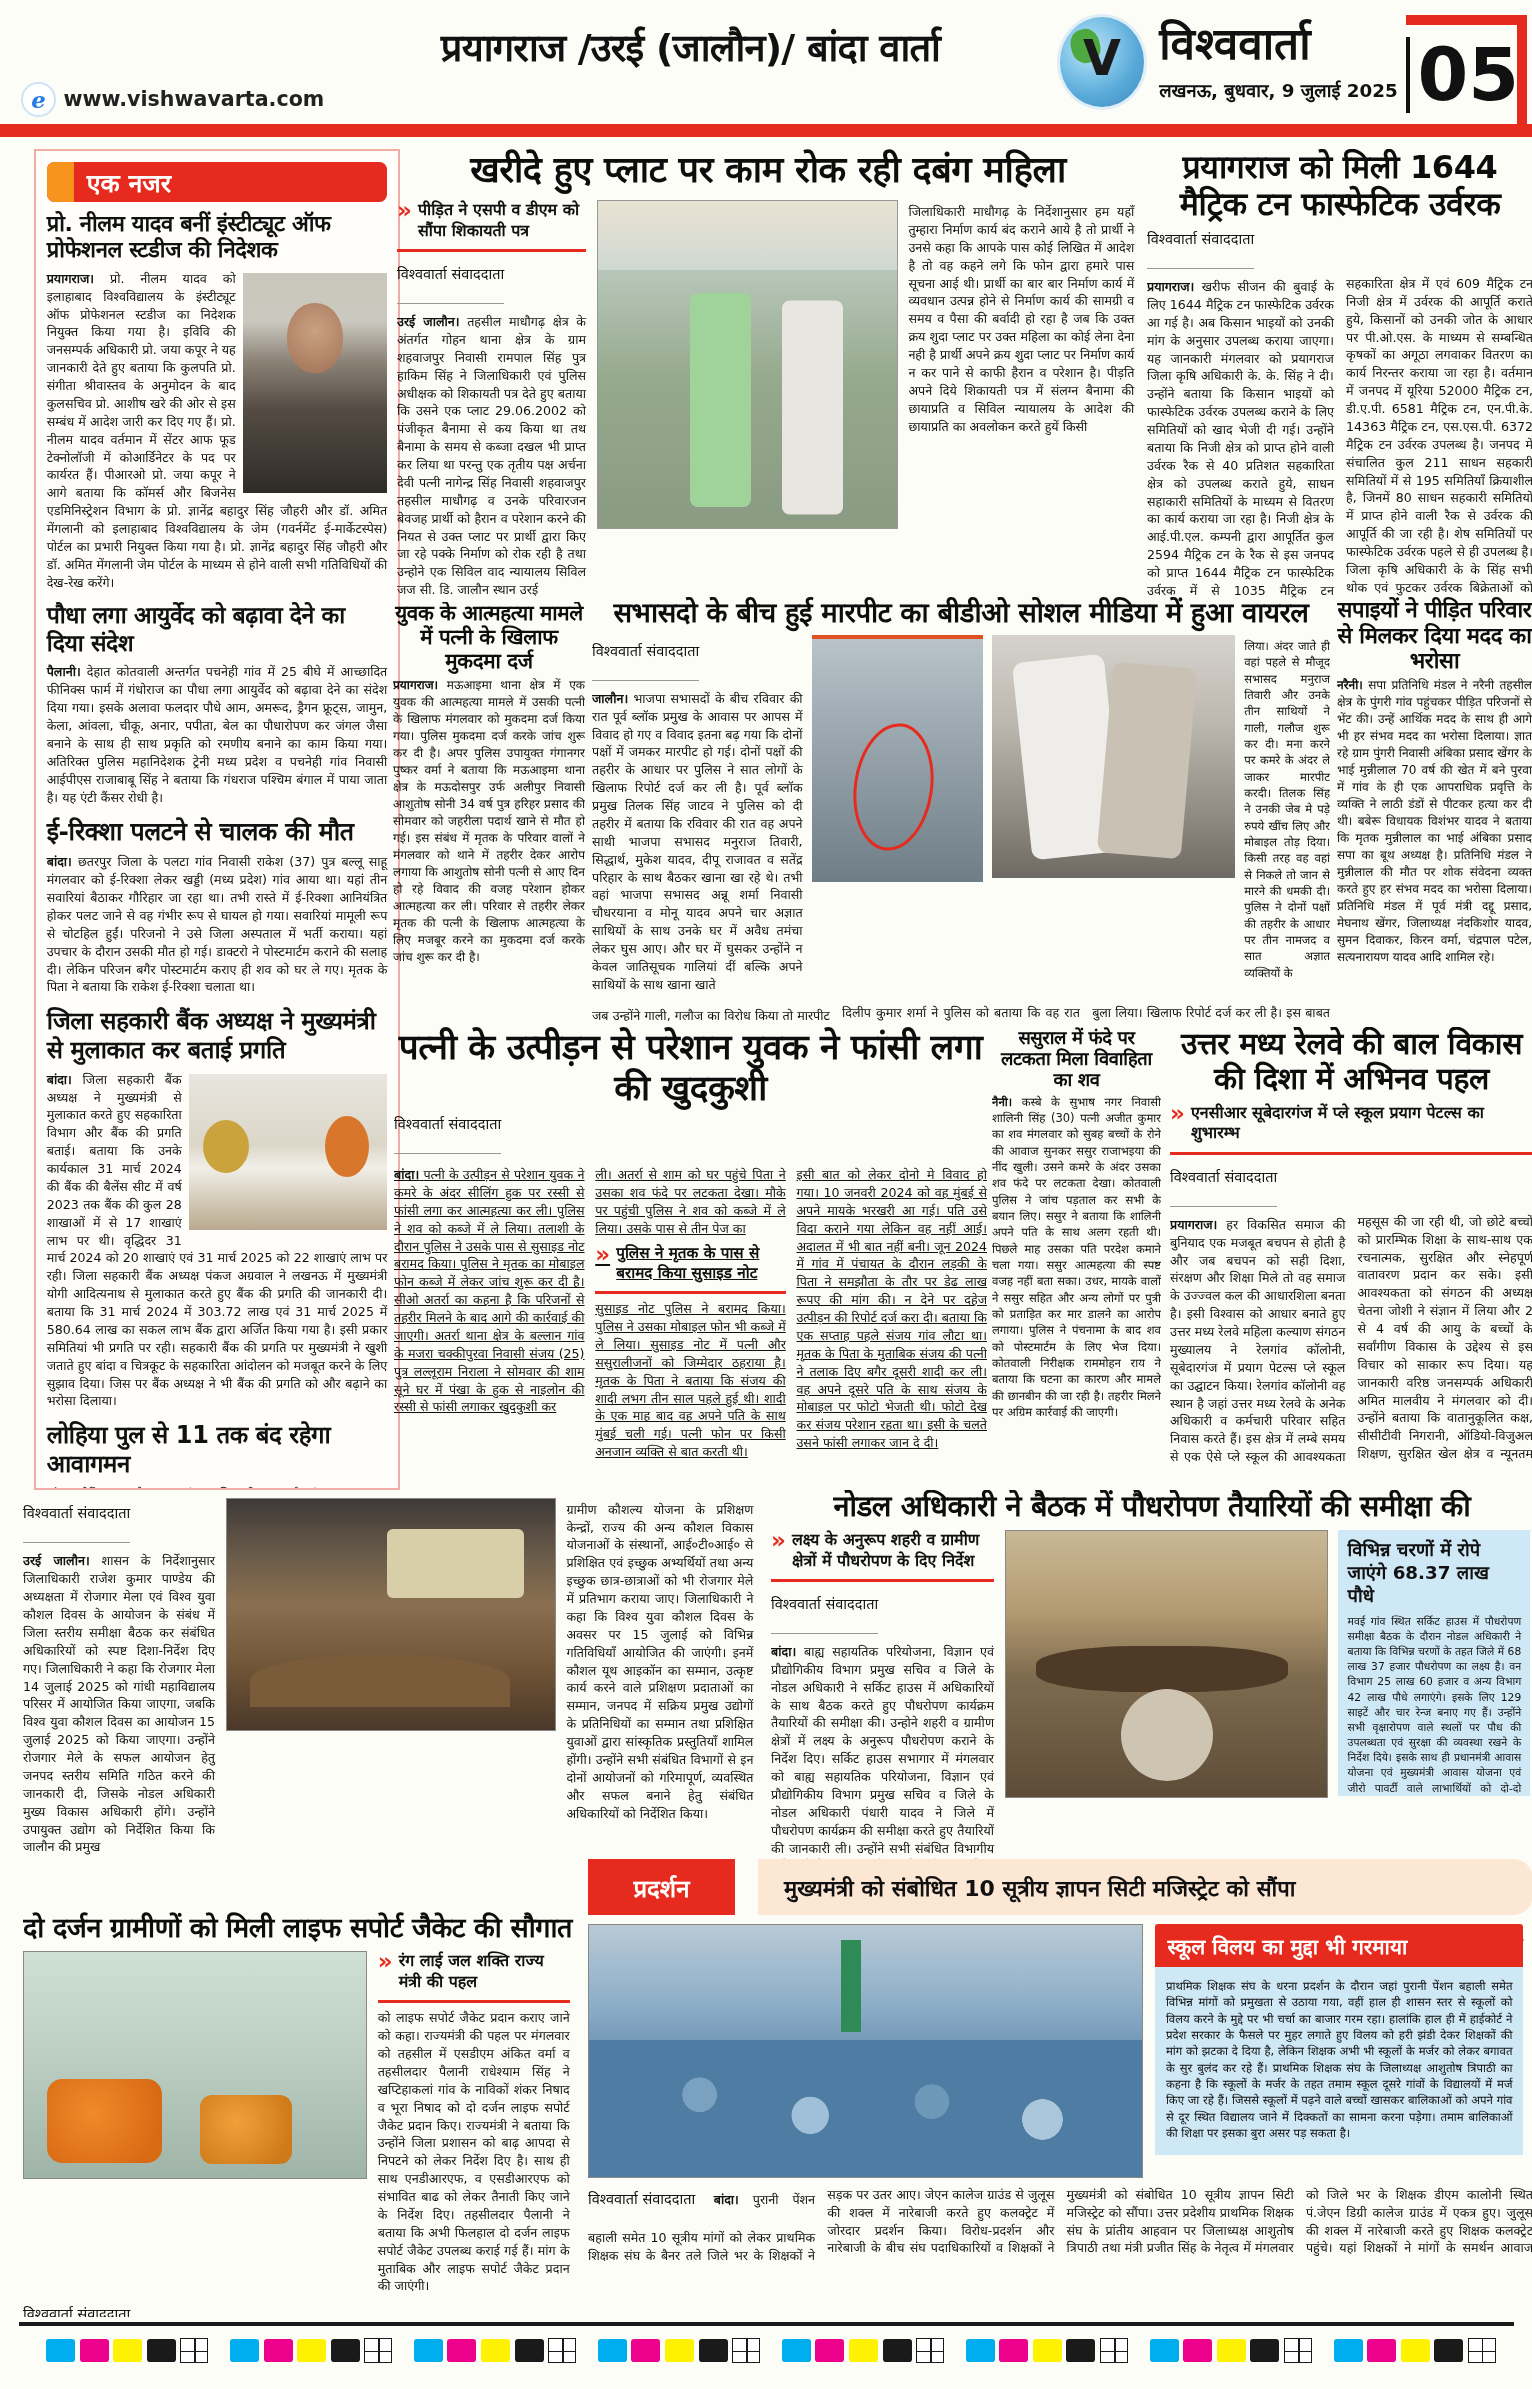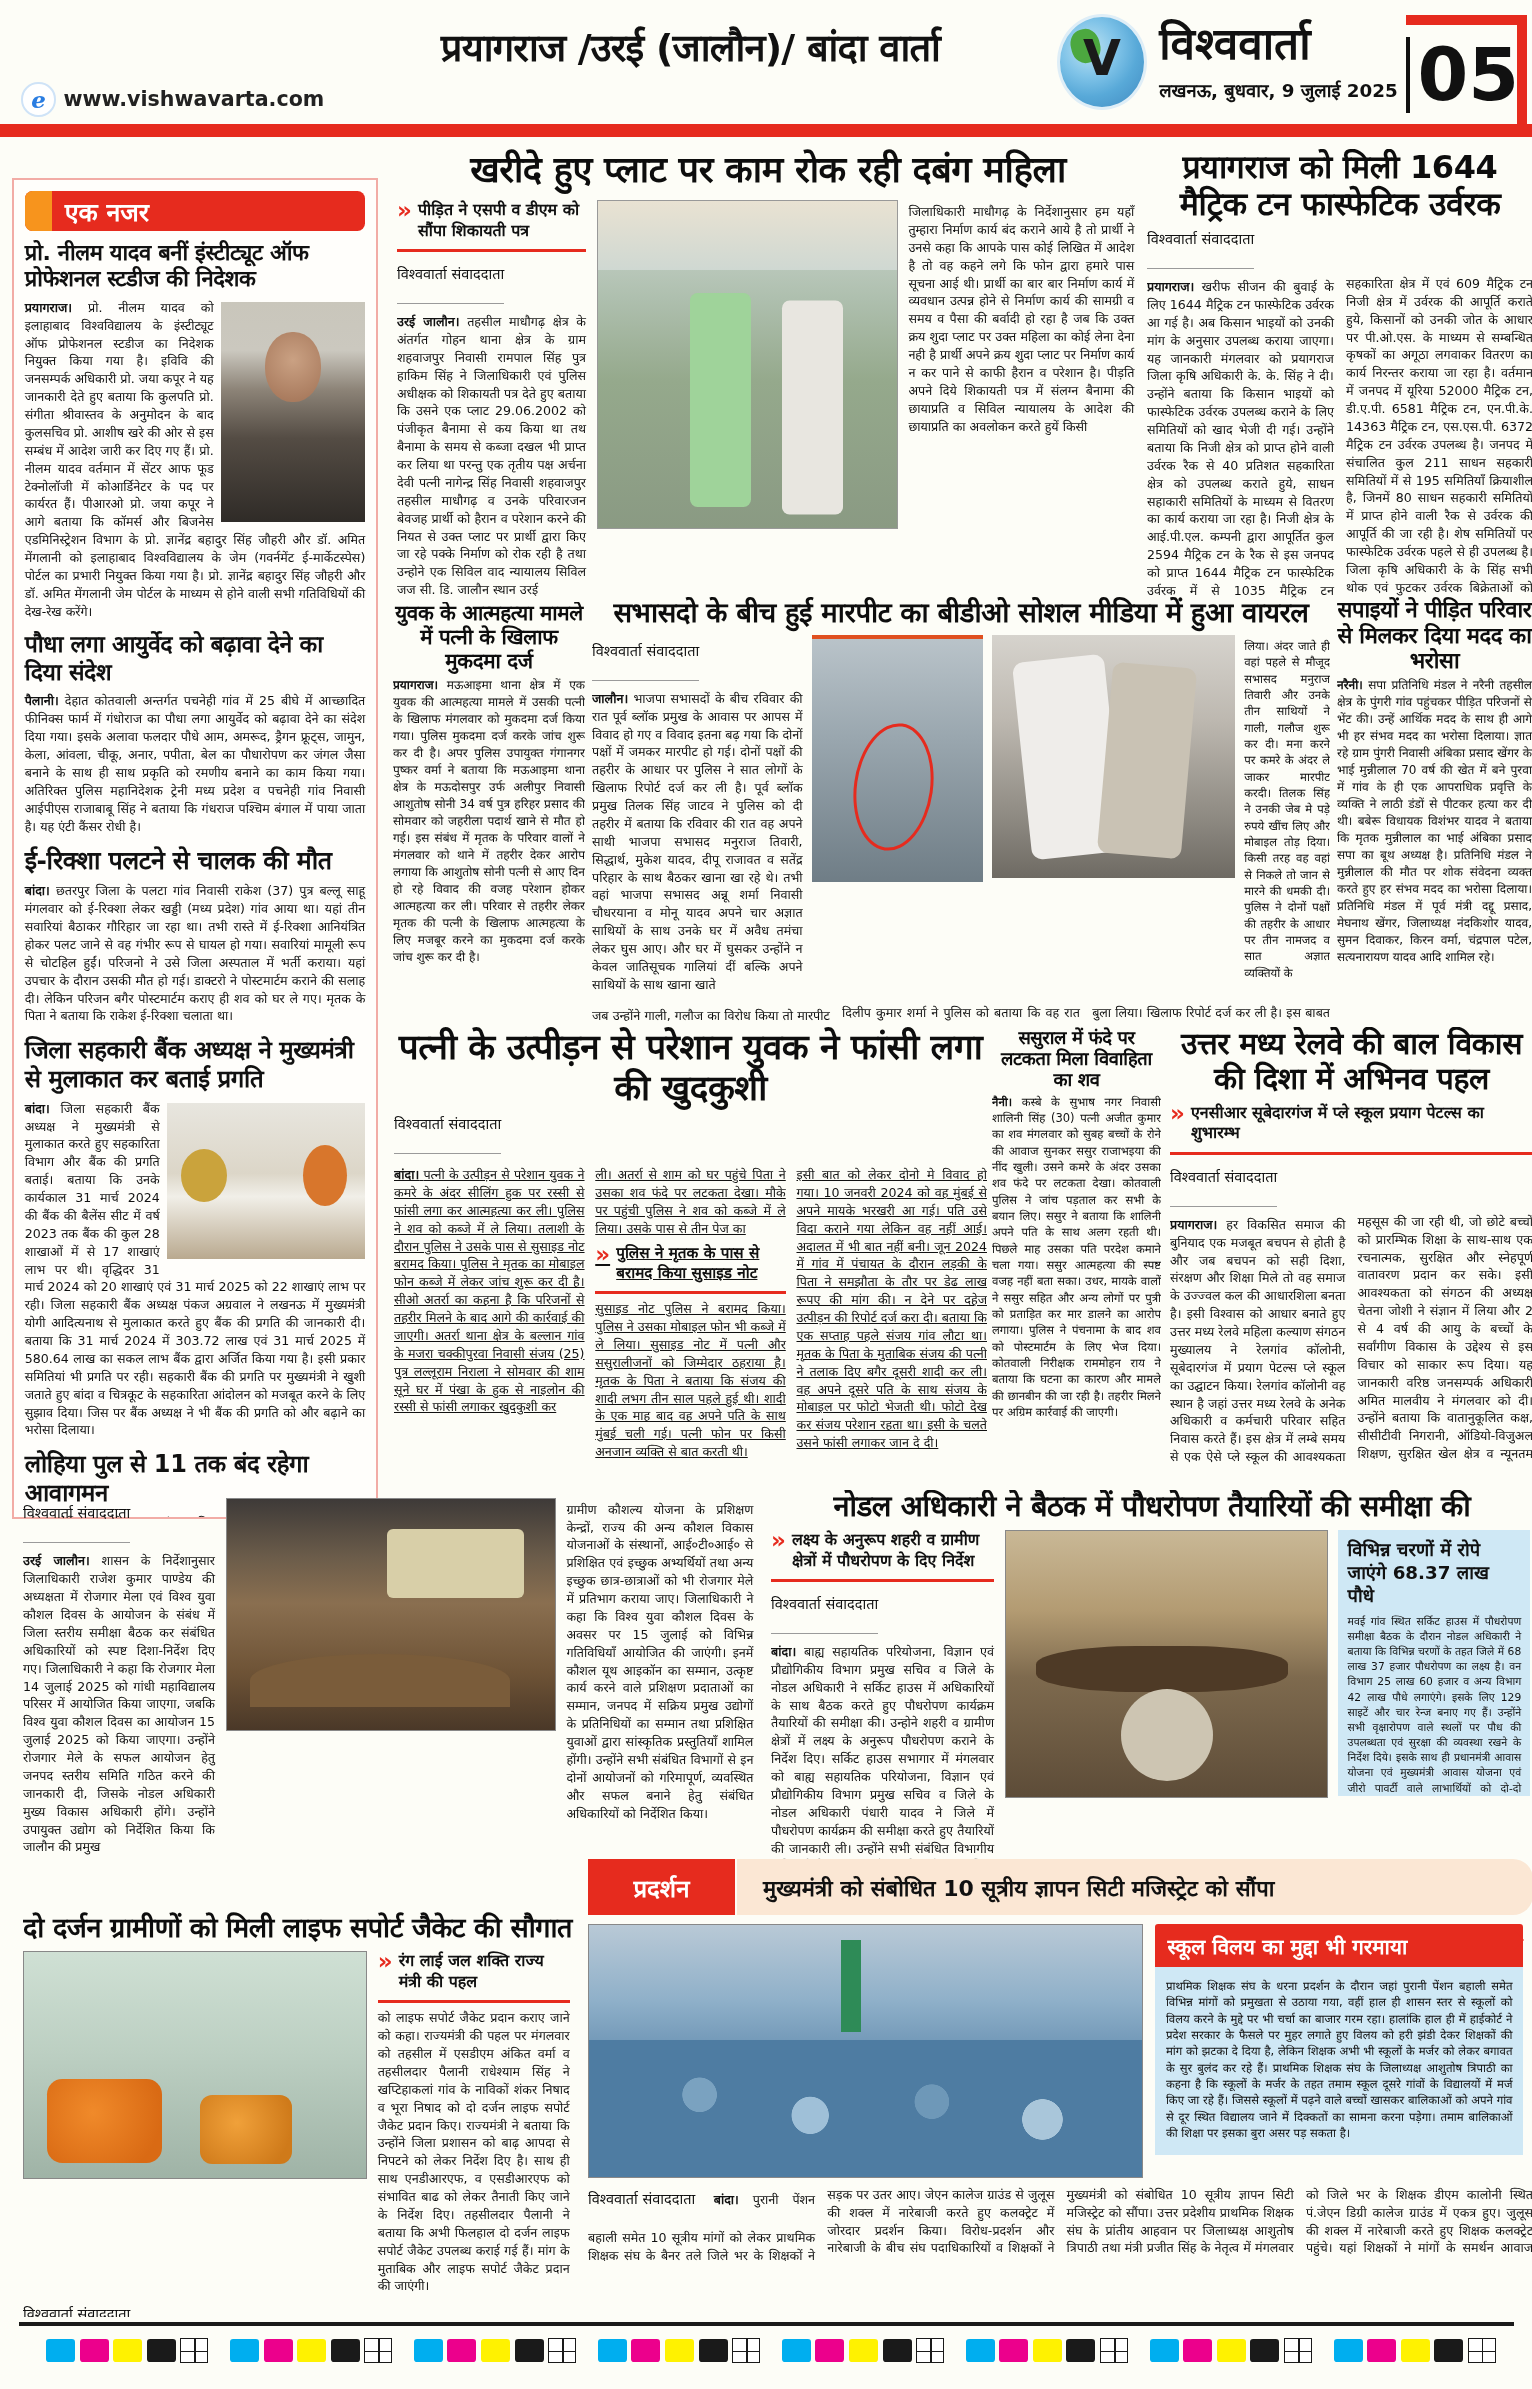--- a/index.html
+++ b/index.html
@@ -36,22 +36,22 @@
   .dl{font-weight:bold;}
   p.body{font-size:12.6px;line-height:1.42;text-align:justify;margin:3.1px 0;}
   .sub{display:flex;gap:6.1px;font-size:16px;font-weight:bold;line-height:1.3;align-items:flex-start;}
   .chev{color:#e62b1e;font-size:23px;line-height:0.9;font-weight:bold;}
   .subrule{height:3.1px;background:#e62b1e;margin:7.6px 0 6.1px 0;}
   .photo{background:#cfcdc4;position:relative;overflow:hidden;flex-shrink:0;}
   .cols2{columns:2;column-gap:12.2px;}
   .cols3{columns:3;column-gap:12.2px;}
   .cols4{columns:4;column-gap:12.2px;}
   
-  .onelook{position:absolute;left:12px;top:149px;width:366px;height:1341px;background:#fffefb;
-           border:2.3px solid #f2aca6;padding:9.2px 10.7px;box-sizing:border-box;overflow:hidden;margin-top:29px;}
+  .onelook{position:absolute;left:34px;top:149px;width:366px;height:1341px;background:#fffefb;
+           border:2.3px solid #f2aca6;padding:9.2px 10.7px;box-sizing:border-box;overflow:hidden;}
   .ol-head{position:relative;height:40px;background:#e62b1e;border-radius:7.6px;margin:1.5px 0 9.2px 0;}
   .ol-head::before{content:"";position:absolute;left:0;top:0;width:27.5px;height:40px;background:#f7941d;
            border-radius:7.6px 0 0 7.6px;}
   .ol-head span{position:absolute;left:40px;top:3.8px;color:#fff;font-size:25px;font-weight:bold;}
   .ol-art{margin-bottom:10.7px;}
   .ol-hl{font-size:20.6px;font-weight:bold;line-height:1.2;margin:3.1px 0 6.1px 0;letter-spacing:-0.4px;}
   .ph-neelam{float:right;width:144px;height:220px;margin:3.1px 0 4.6px 7.6px;
      background:linear-gradient(180deg,#c9c6bb 0%,#cbc8bf 22%,#8c8377 40%,#544c44 62%,#2f2b27 100%);}
   .ph-neelam::before{content:"";position:absolute;left:44px;top:30.5px;width:56px;height:70px;border-radius:48%;
      background:radial-gradient(circle at 50% 40%,#caa183,#a97b5e 80%);}
@@ -142,21 +142,21 @@
   .jacket-grid{display:flex;gap:10.7px;margin-top:7.6px;}
   .ph-jacket{width:342px;height:226px;border:0.8px solid #888;
      background:linear-gradient(180deg,#cfe0d4 0%,#bccfc2 45%,#9fb3a6 100%);}
   .ph-jacket::before{content:"";position:absolute;left:23px;bottom:15.3px;width:115px;height:84px;border-radius:15.3px;
      background:radial-gradient(circle at 40% 40%,#f08a2a,#d96a14 80%);}
   .ph-jacket::after{content:"";position:absolute;left:176px;bottom:13.7px;width:92px;height:69px;border-radius:12.2px;
      background:radial-gradient(circle at 40% 40%,#f0a13a,#cf7a1a 80%);}
   .jacket-c2{width:192px;}
   
   .st-prad{left:588px;top:1859px;width:945px;height:458px;}
-  .kicker-row{display:flex;gap:2px;height:56px;}
+  .kicker-row{display:flex;gap:23px;height:56px;}
   .kicker{width:147px;background:#e62b1e;color:#fff;font-size:24px;font-weight:bold;
           display:flex;align-items:center;justify-content:center;}
   .strip{flex:1;background:#fbe7d4;border-radius:0 20px 20px 0;display:flex;align-items:center;
          padding:0 26px;font-size:22px;font-weight:bold;}
   .st-prad .hl{font-size:35px;margin-top:7.6px;white-space:nowrap;}
   .prad-grid{display:flex;gap:12.2px;margin-top:9.2px;}
   .ph-protest{width:553px;height:252px;border:0.8px solid #888;
      background:linear-gradient(180deg,#b9c9d6 0%,#8fb0c9 30%,#5d87ab 60%,#3f6f95 100%);}
   .ph-protest::before{content:"";position:absolute;left:0;top:115px;width:100%;height:137px;
      background:radial-gradient(circle at 20% 40%,#7aa2c0 0 17px,transparent 17.6px),

